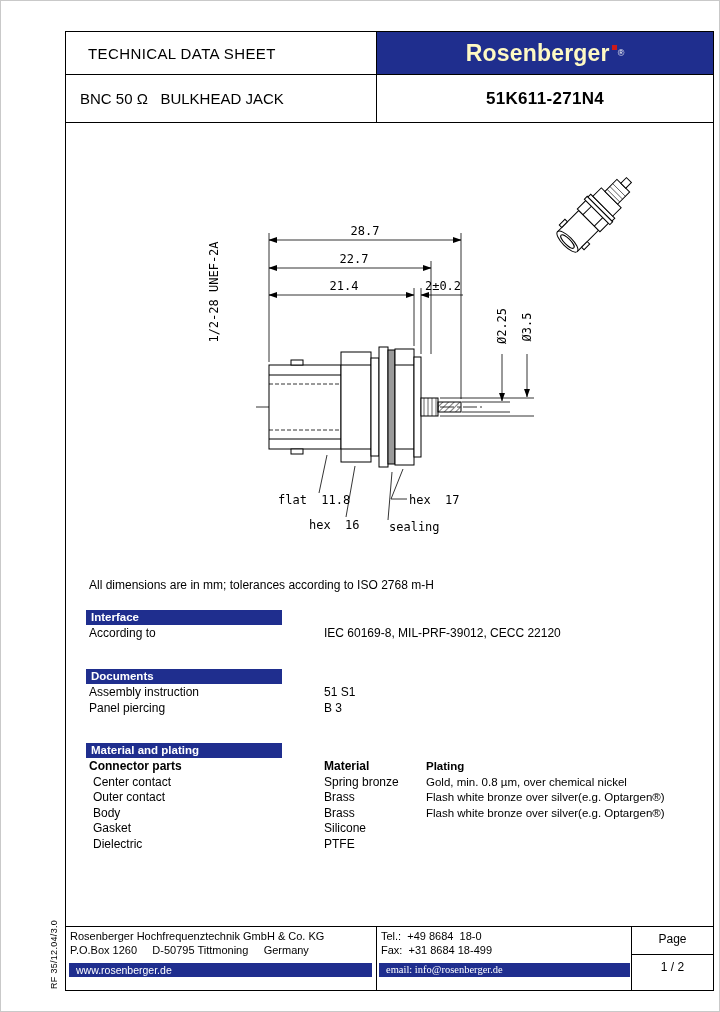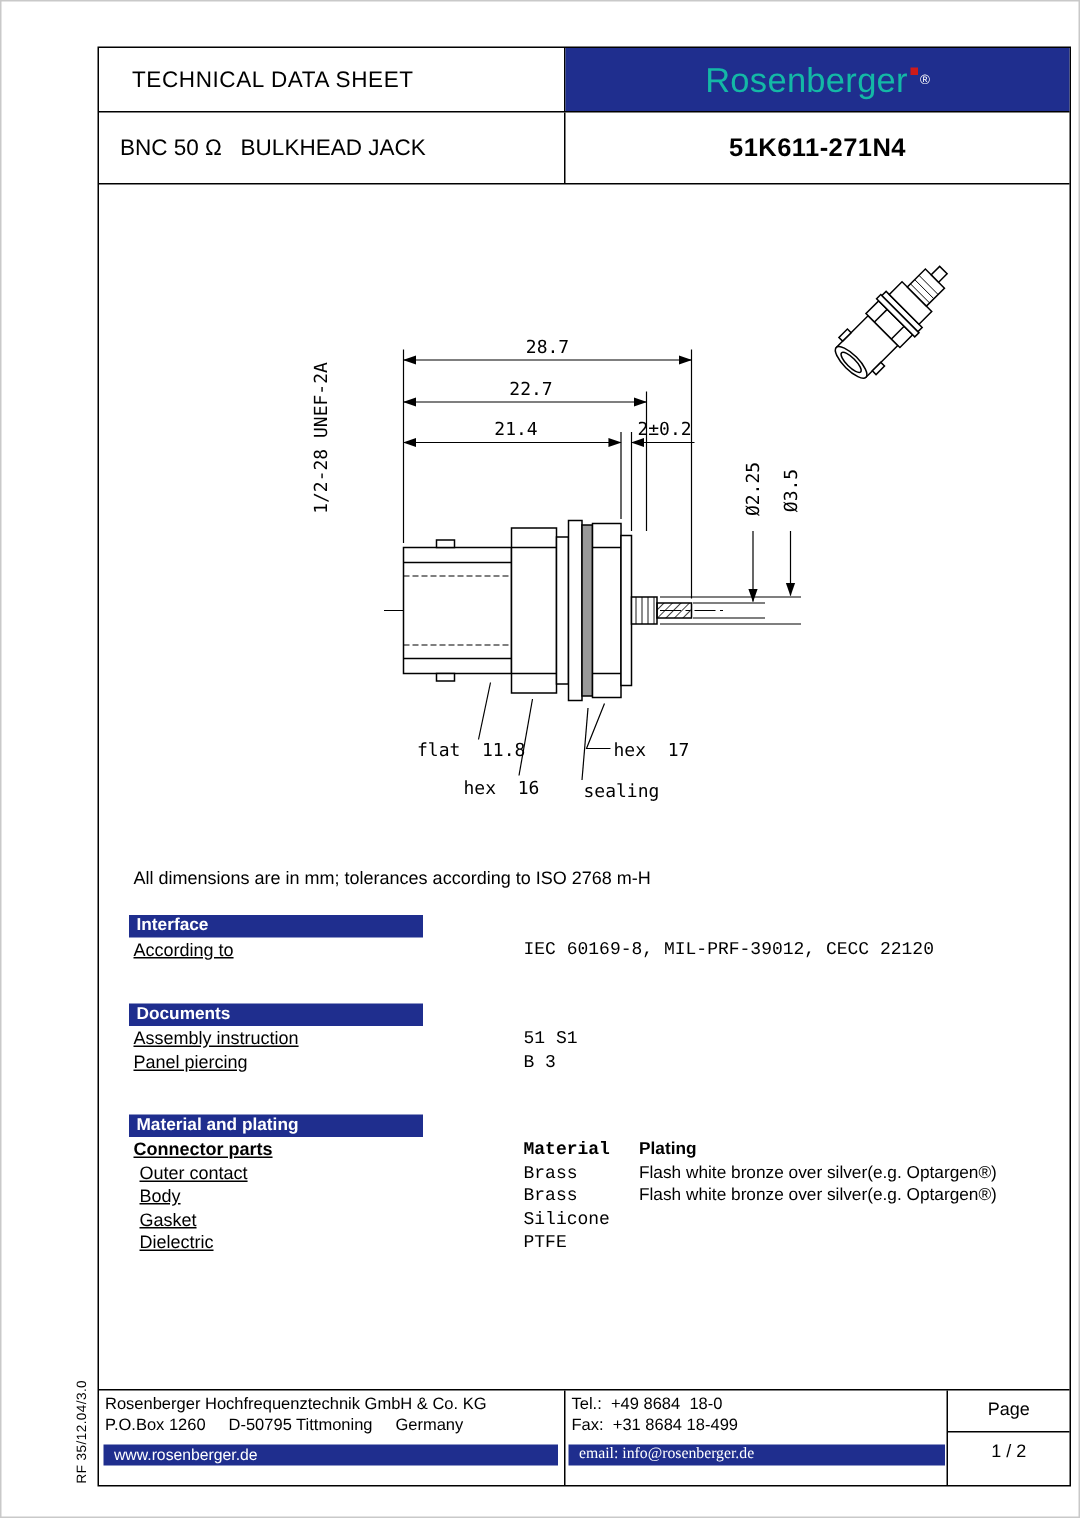--- a/index.html
+++ b/index.html
@@ -17,43 +17,43 @@
   .frame{position:absolute;left:64px;top:30px;width:647px;height:958px;border:1px solid #000;}
 
   
   .hrow1{position:absolute;top:0;left:0;width:100%;height:42px;border-bottom:1px solid #000;}
   .hrow2{position:absolute;top:43px;left:0;width:100%;height:47px;border-bottom:1px solid #000;}
   .title-cell{position:absolute;left:0;top:0;bottom:0;width:311px;border-right:1px solid #000;
     display:flex;align-items:center;padding-left:22px;box-sizing:border-box;
     font-size:15px;letter-spacing:.4px;}
   .logo-cell{position:absolute;left:311px;right:0;top:0;bottom:0;background:var(--navy);
     display:flex;align-items:center;justify-content:center;}
-  .logo-text{color:#14b8a6;font-weight:normal;font-size:23px;letter-spacing:.2px;}
+  .logo-text{color:#fef9c3;font-weight:bold;font-size:23px;letter-spacing:.2px;}
   .red-square{display:inline-block;width:5px;height:5px;background:var(--red);margin:0 1px 12px 2px;vertical-align:middle;}
   .reg-mark{color:#fff;font-size:9px;vertical-align:top;line-height:14px;}
   .product-cell{position:absolute;left:0;top:0;bottom:0;width:311px;border-right:1px solid #000;
     display:flex;align-items:center;padding-left:14px;box-sizing:border-box;
     font-size:15px;white-space:pre;}
   .part-cell{position:absolute;left:311px;right:0;top:0;bottom:0;
     display:flex;align-items:center;justify-content:center;
     font-size:17px;font-weight:bold;letter-spacing:.3px;}
 
   
   .content{position:absolute;top:90px;left:0;right:0;bottom:64px;}
   .drawing{position:absolute;top:0;left:0;}
   .dtext text{font-family:"DejaVu Sans Mono", monospace;font-size:12px;fill:#000;white-space:pre;}
   .note{position:absolute;top:456px;left:23px;font-size:12px;}
 
   .section{position:absolute;left:0;right:0;}
   .sec-bar{margin-left:20px;width:196px;height:15px;background:var(--navy);color:#fff;
     font-size:11.5px;font-weight:bold;line-height:15px;padding-left:5px;box-sizing:border-box;}
   .trow{position:relative;height:14.5px;font-size:12px;line-height:14.5px;margin-top:1px;}
-  .c1{position:absolute;left:23px;white-space:pre;text-decoration:underline;}
+  .c1{position:absolute;left:23px;white-space:pre;}
   .c1.indent{left:27px;}
-  .c2{position:absolute;left:283px;white-space:pre;font-family:Liberation Mono, monospace;}
+  .c2{position:absolute;left:258px;white-space:pre;}
   .c3{position:absolute;left:360px;width:282px;white-space:nowrap;font-size:11.5px;}
   .bold{font-weight:bold;}
 
   
   .footer{position:absolute;left:0;right:0;bottom:0;height:63px;border-top:1px solid #000;font-size:11px;}
   .f-left{position:absolute;left:0;top:0;bottom:0;width:311px;border-right:1px solid #000;box-sizing:border-box;}
   .f-mid{position:absolute;left:311px;top:0;bottom:0;width:255px;border-right:1px solid #000;box-sizing:border-box;}
   .f-right{position:absolute;left:566px;right:0;top:0;bottom:0;}
   .f-line{position:absolute;left:4px;white-space:pre;}
   .f-bar{position:absolute;top:36px;height:14px;background:var(--navy);color:#fff;
@@ -208,20 +208,25 @@
       </div>
 
       <div class="section" style="top:621px">
         <div class="sec-bar">Material and plating</div>
         <div class="trow">
           <span class="c1 bold">Connector parts</span>
           <span class="c2 bold">Material</span>
           <span class="c3 bold">Plating</span>
         </div>
         <div class="trow">
+          <span class="c1 indent">Center contact</span>
+          <span class="c2">Spring bronze</span>
+          <span class="c3">Gold, min. 0.8 µm, over chemical nickel</span>
+        </div>
+        <div class="trow">
           <span class="c1 indent">Outer contact</span>
           <span class="c2">Brass</span>
           <span class="c3">Flash white bronze over silver(e.g. Optargen®)</span>
         </div>
         <div class="trow">
           <span class="c1 indent">Body</span>
           <span class="c2">Brass</span>
           <span class="c3">Flash white bronze over silver(e.g. Optargen®)</span>
         </div>
         <div class="trow">

